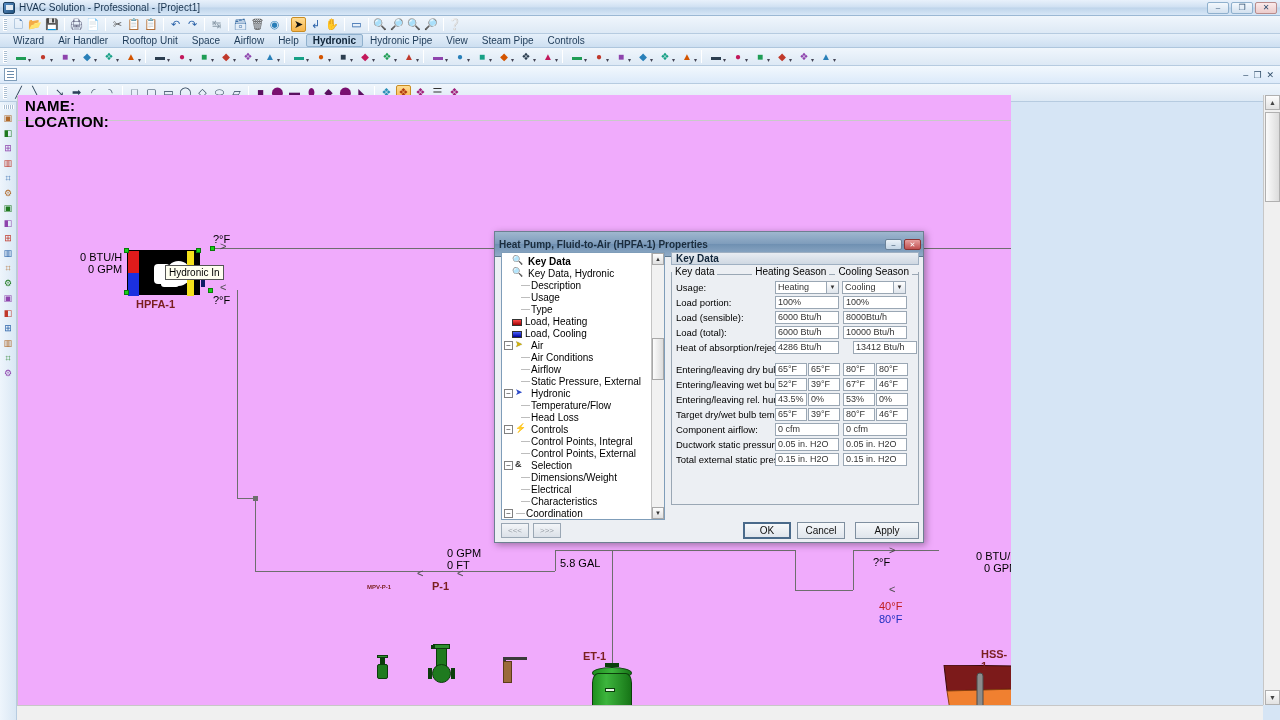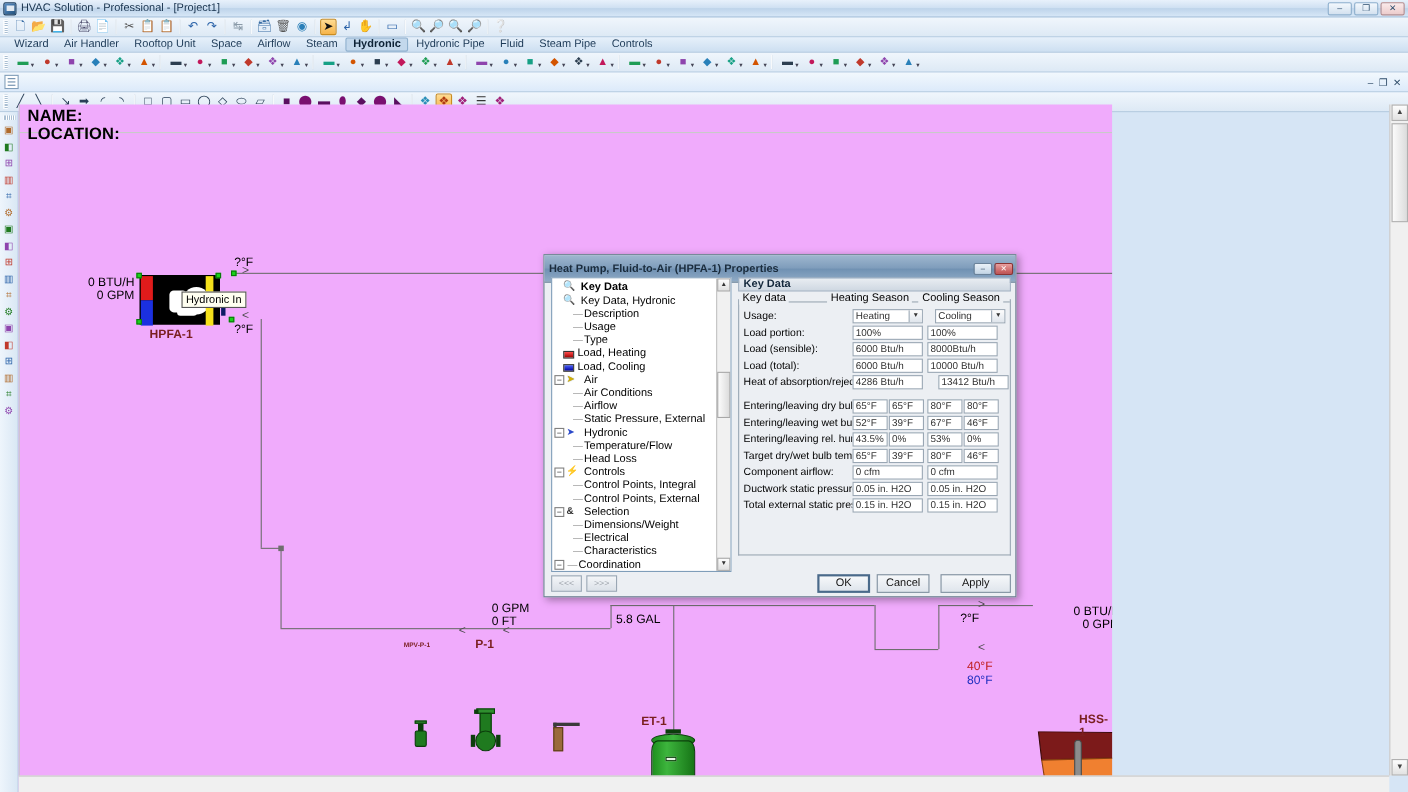--- a/index.html
+++ b/index.html
@@ -387,24 +387,24 @@
         <span class="gl" style="color:#1a3a6a">❔</span>
       </div>
   </div>
 
   <div class="menutabs" id="menutabs">
       <div class="mtab">Wizard</div>
       <div class="mtab">Air Handler</div>
       <div class="mtab">Rooftop Unit</div>
       <div class="mtab">Space</div>
       <div class="mtab">Airflow</div>
-      <div class="mtab">Steam</div>
+      <div class="mtab">Help</div>
       <div class="mtab sel">Hydronic</div>
       <div class="mtab">Hydronic Pipe</div>
-      <div class="mtab">Fluid</div>
+      <div class="mtab">View</div>
       <div class="mtab">Steam Pipe</div>
       <div class="mtab">Controls</div>
     </div>
 
   <div class="tb-row tb3" id="hydtb">
     <div class="grip"></div>
   <div class="ti" style="width: 20px;">
         <span class="gl" style="color: rgb(31, 157, 85); font-size: 10px;">▬</span>
         <span style="position: absolute; right: 0px; bottom: 1px; font-size: 6px; color: rgb(68, 68, 85);">▾</span>
       </div>
@@ -966,21 +966,21 @@
             <span class="leg-seg" style="max-width:6px;"></span>
             <span class="leg-txt">Cooling Season</span>
             <span class="leg-seg" style="max-width:6px;"></span>
           </div>
           <div class="rows" id="rows">
               <div class="row">
                 <div class="lab">Usage:</div>
                 <div style="display: flex;">
                   <div class="fld dd"><span>Heating</span><span class="dd-btn">▼</span></div>
                 </div>
-                <div style="display: flex; margin-left: 9px;">
+                <div style="display: flex; margin-left: 1px;">
                   <div class="fld dd"><span>Cooling</span><span class="dd-btn">▼</span></div>
                 </div>
               </div>
               <div class="row">
                 <div class="lab">Load portion:</div>
                 <div style="display: flex;">
                   <div class="fld w1">100%</div>
                 </div>
                 <div style="display: flex; margin-left: 2px;">
                   <div class="fld w1">100%</div>

